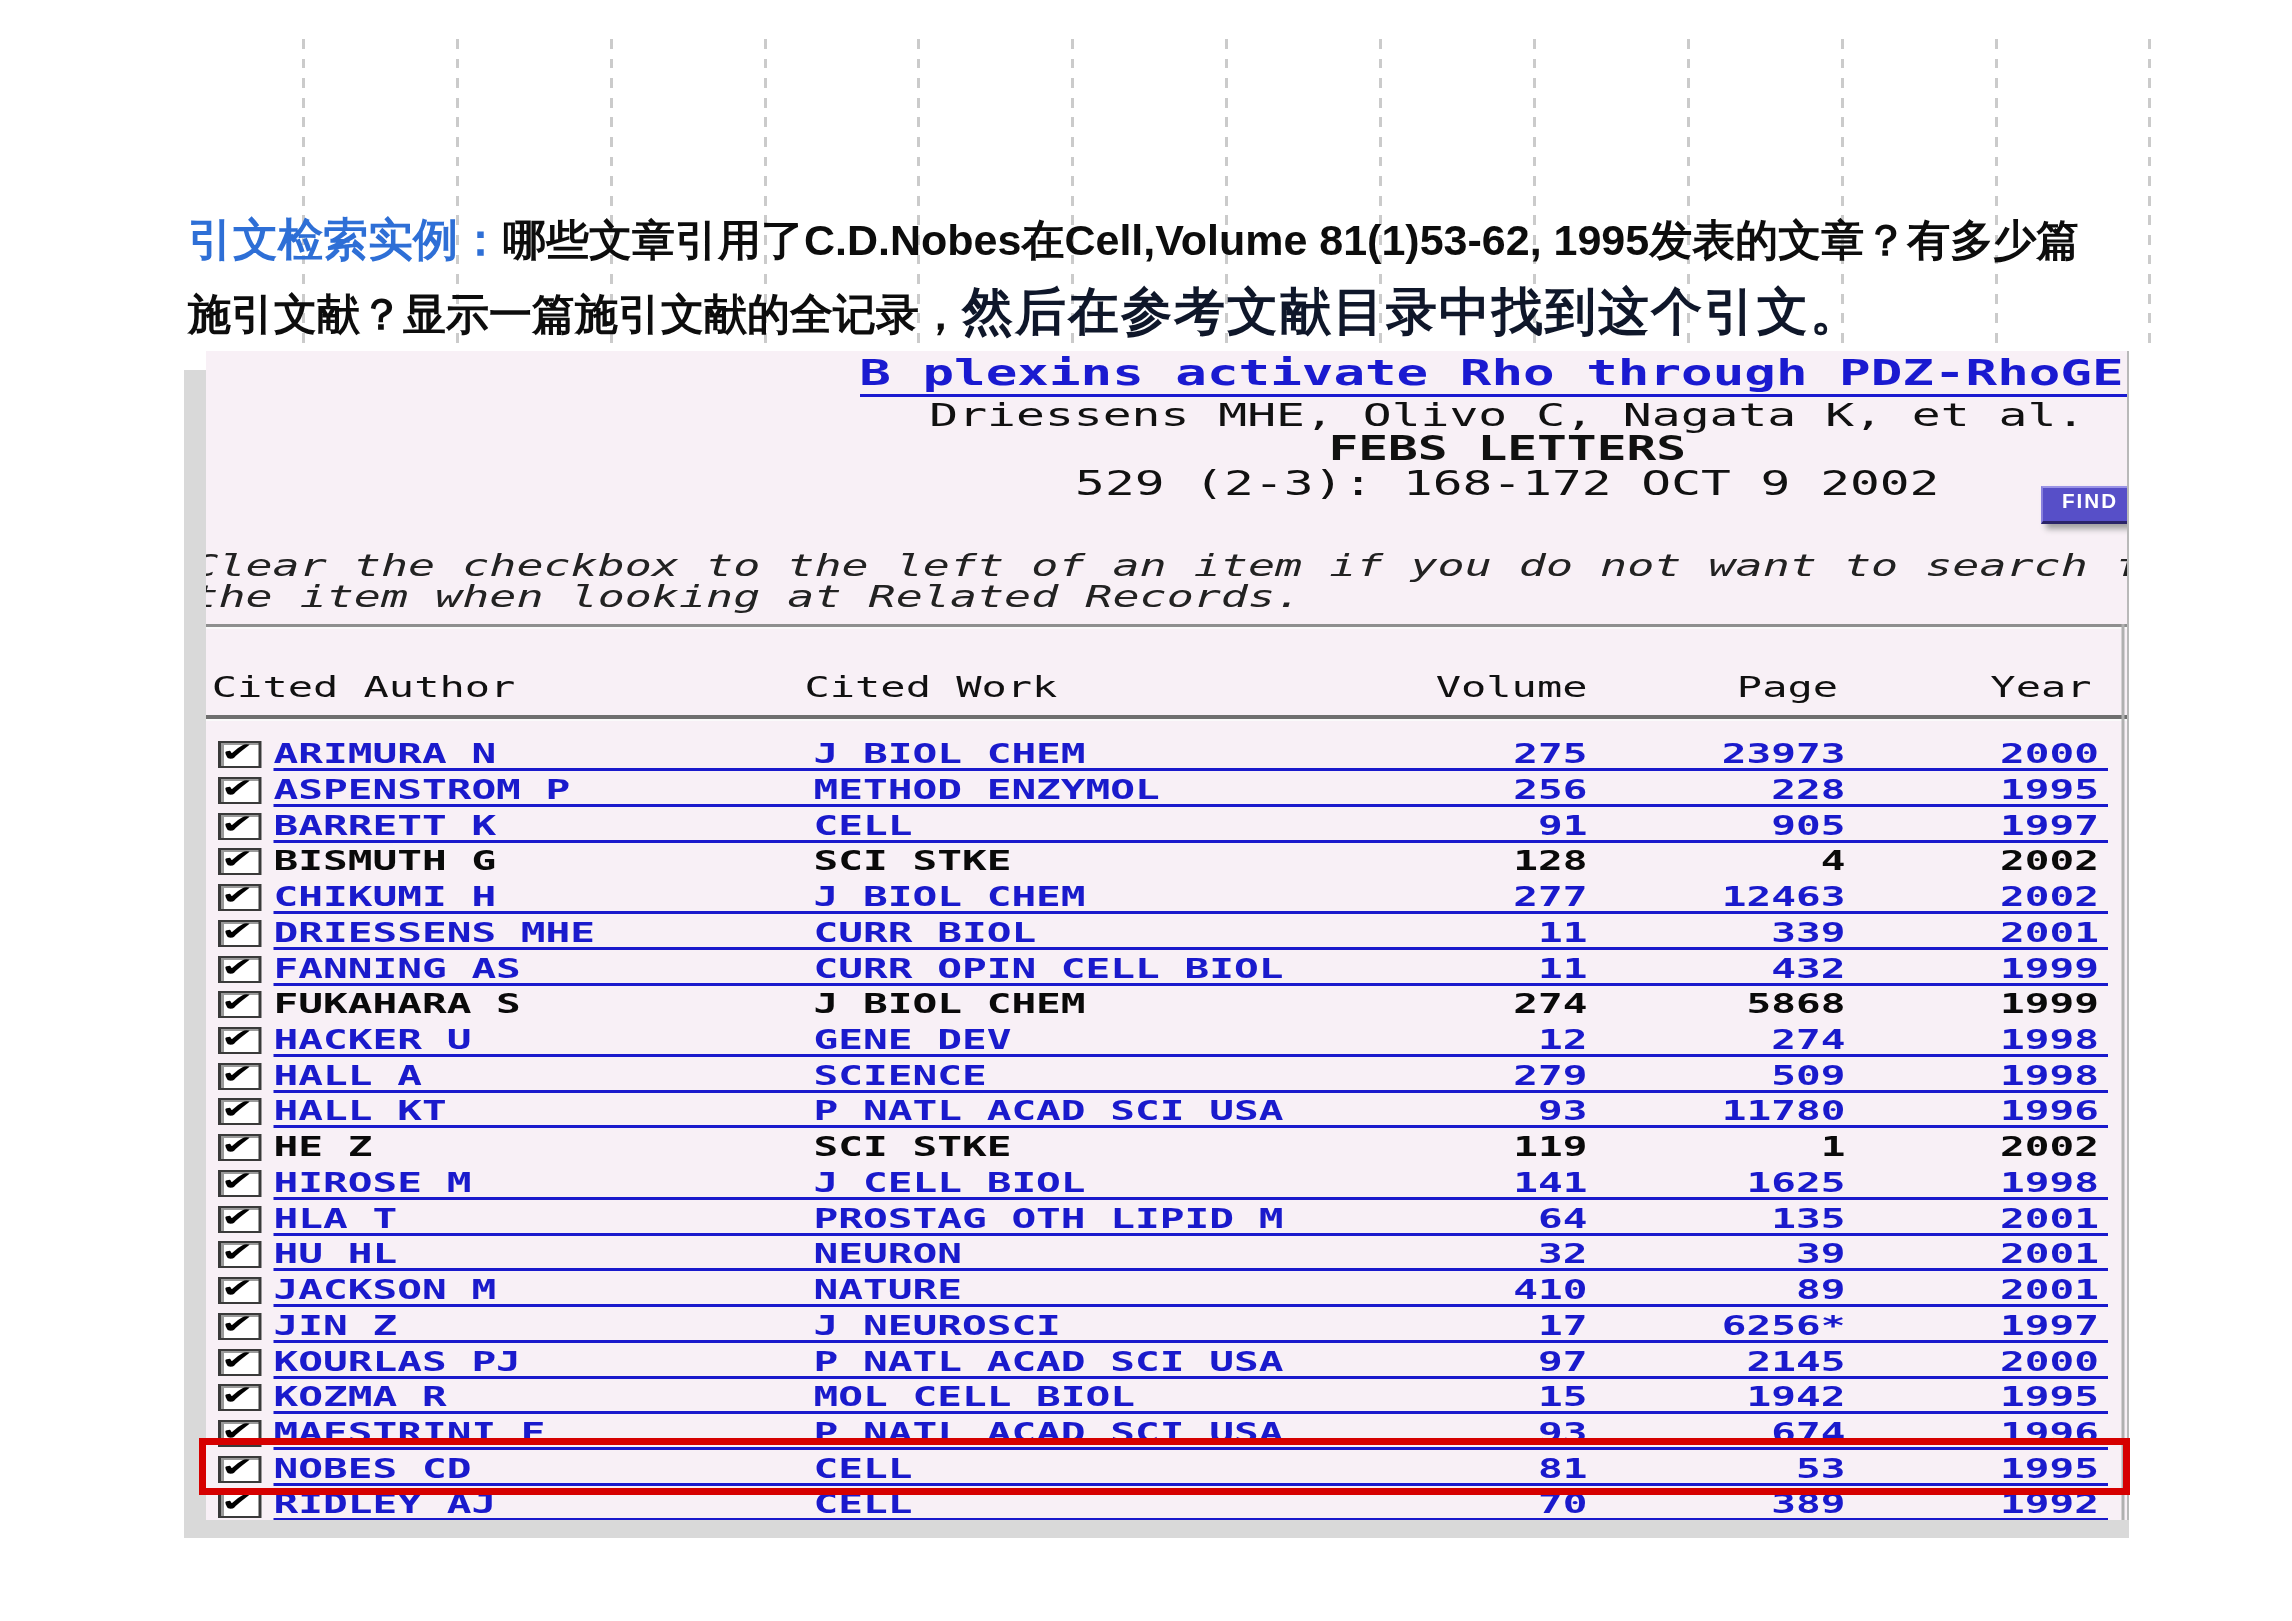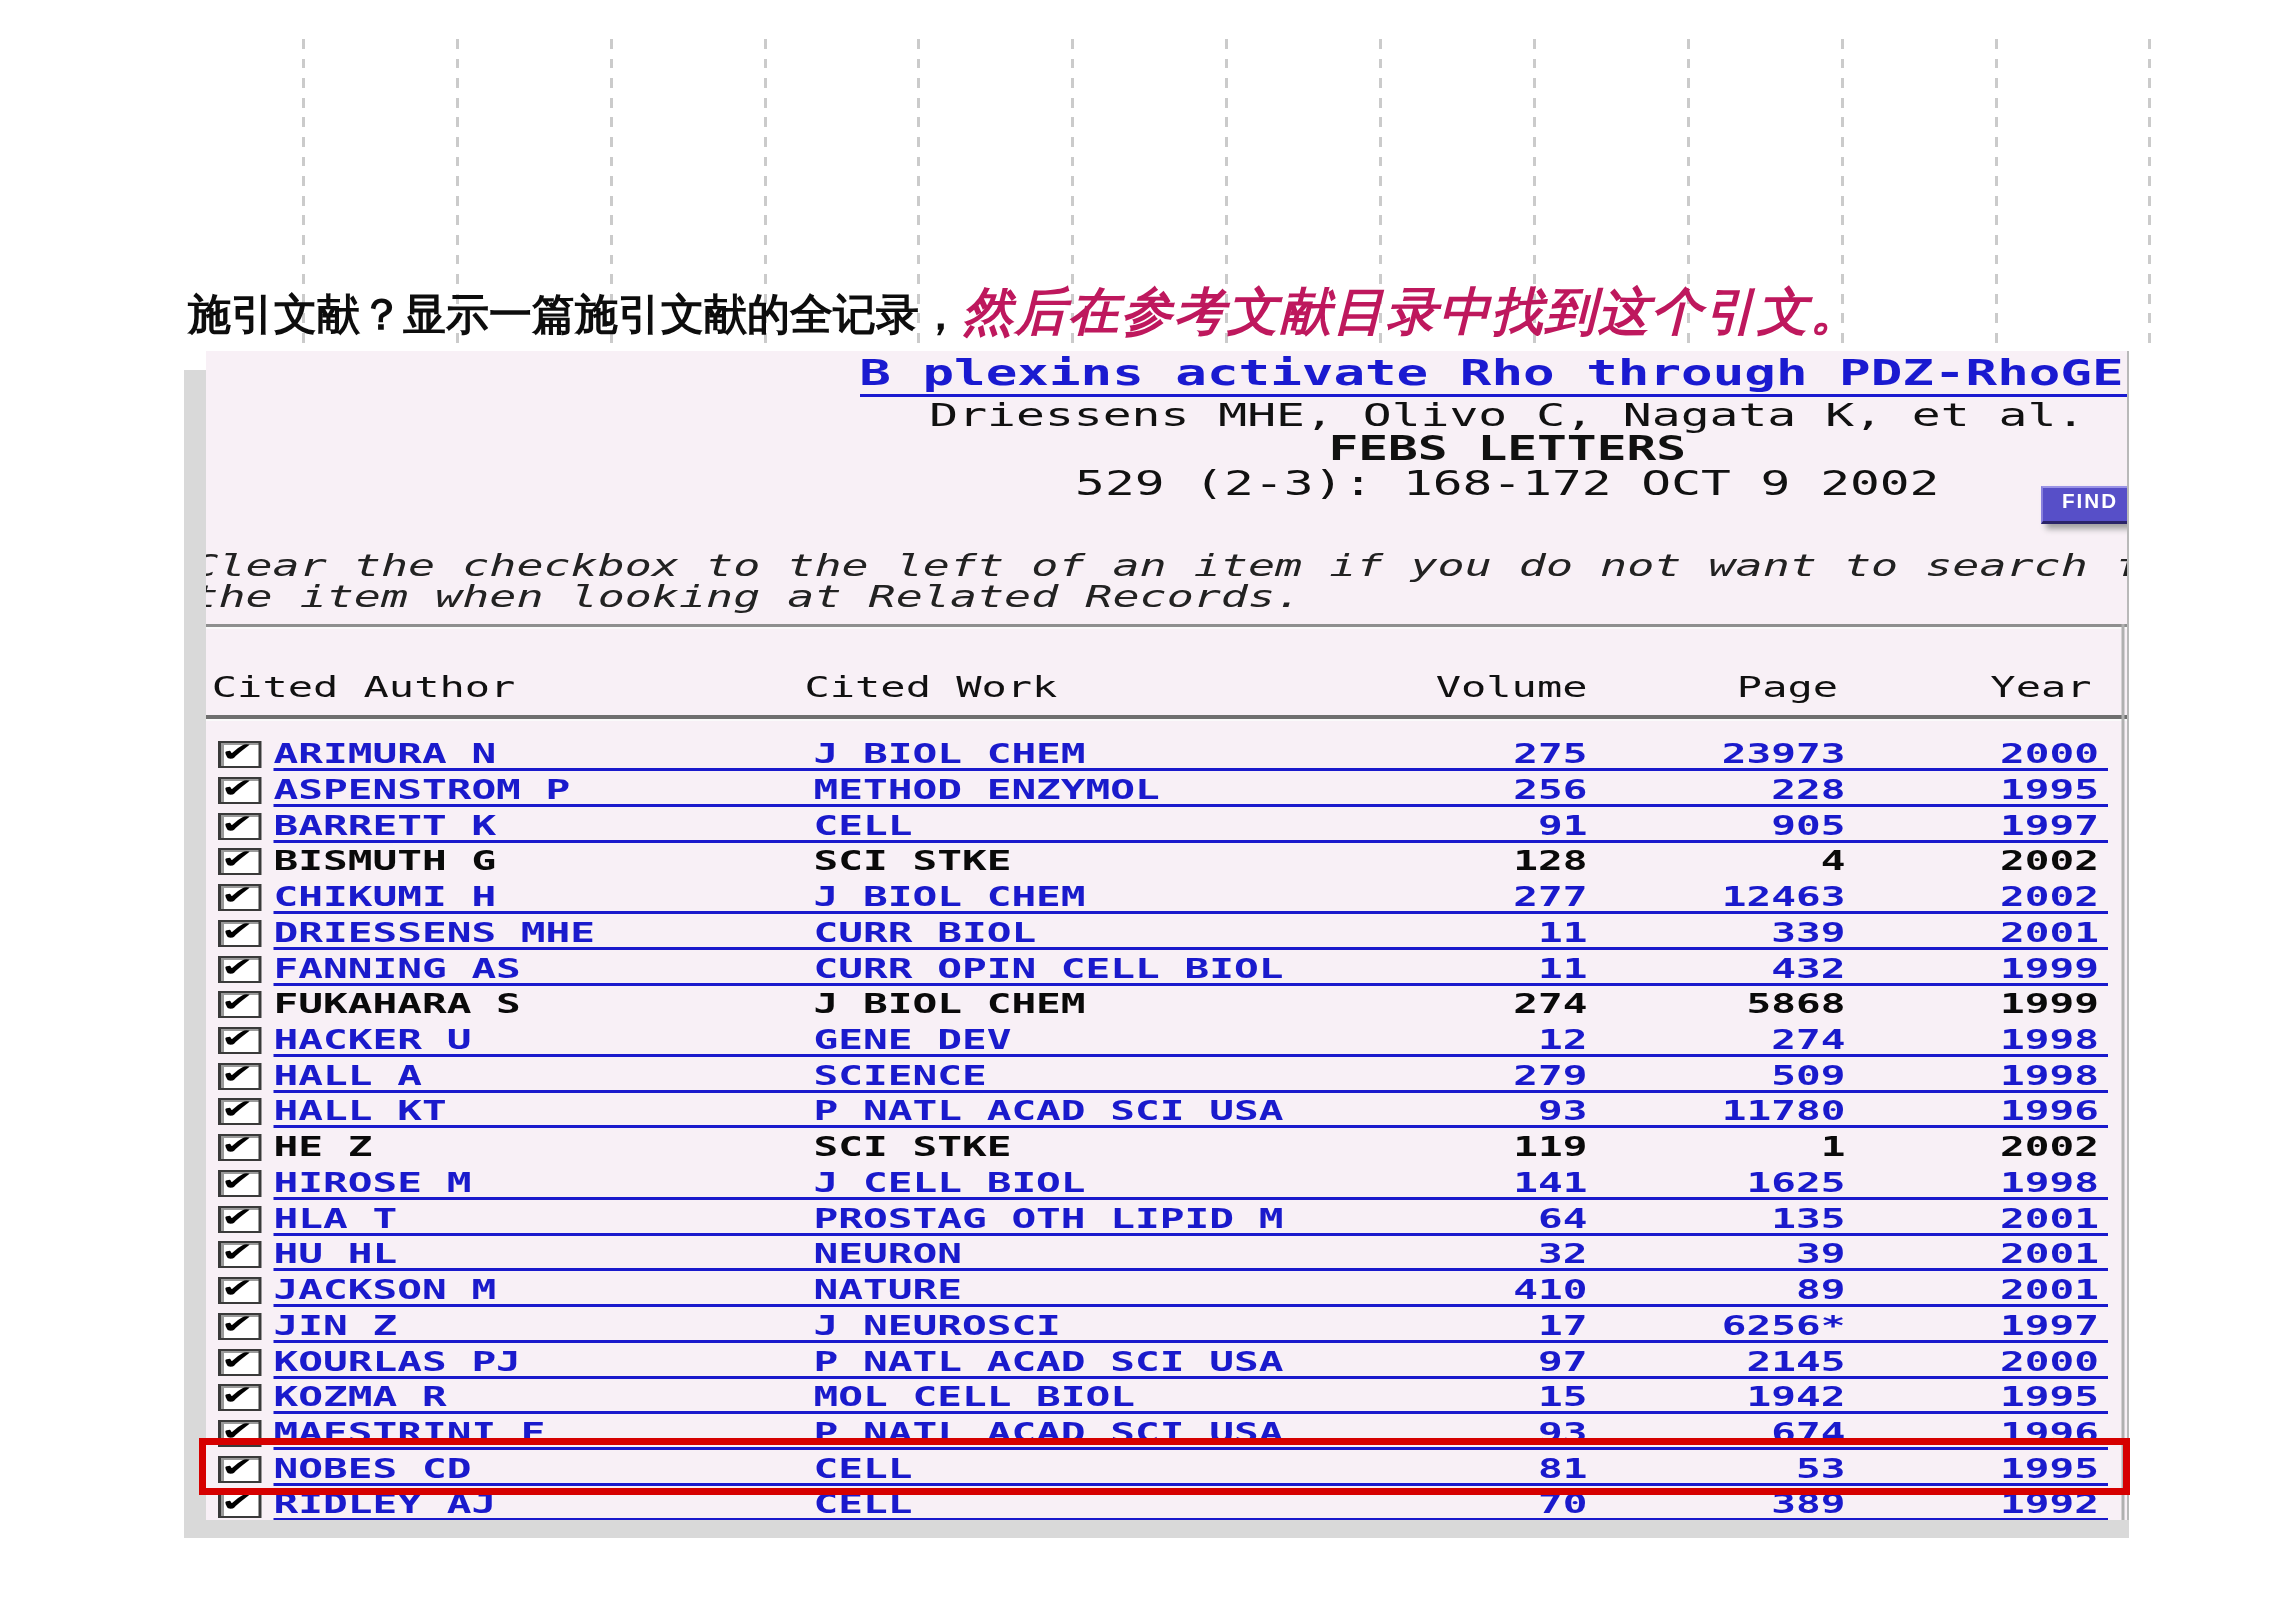--- a/index.html
+++ b/index.html
@@ -14,21 +14,21 @@
   #title .t-cjk-red{font-size:61px;color:#dd0000;}
   #title .t-en-red{font-size:55px;color:#dd0000;}
   #title .t-num-blue{font-size:69px;color:#1515dd;}
   #title .t-cjk-blue{font-size:61px;color:#1515dd;}
   #title .t-en-blue{font-size:51px;color:#1515dd;}
   
   .para{position:absolute;left:188px;white-space:nowrap;font-weight:bold;}
   #para1{top:210px;font-size:43px;color:#0d0d0d;}
   #para1 .lead{color:#2e6fd6;font-size:45px;}
   #para2{top:278px;font-size:43px;color:#0d0d0d;}
-  #para2 .em-red{color:#be185d;font-size:51px;letter-spacing:2px;font-style:italic;}
+  #para2 .em-red{color:#0f172a;font-size:51px;letter-spacing:2px;}
   
   #strip-left{position:absolute;left:184px;top:370px;width:21.6px;height:1168px;background:#d9d9d9;border-right:2px solid #c6c6c6;}
   #strip-bottom{position:absolute;left:184px;top:1520px;width:1945px;height:17.6px;background:#d9d9d9;}
   
   #shot{position:absolute;left:206px;top:351px;width:1921px;height:1169px;background:#f8f0f6;
         border-right:2px solid #b9b9b9;overflow:hidden;}
   
   #stretch{position:absolute;left:0;top:0;width:1281px;height:1169px;transform:scaleX(1.5);transform-origin:0 0;
            font-family:"DejaVu Sans Mono","Liberation Mono",monospace;color:#111;}
   .artline{position:absolute;left:0;width:1735px;text-align:center;white-space:pre;}
@@ -86,20 +86,23 @@
       <div class="dash" style="left: 1225px;"></div>
       <div class="dash" style="left: 1379px;"></div>
       <div class="dash" style="left: 1533px;"></div>
       <div class="dash" style="left: 1687px;"></div>
       <div class="dash" style="left: 1841px;"></div>
       <div class="dash" style="left: 1995px;"></div>
       <div class="dash" style="left: 2148px;"></div>
     </div>
 
 
+  <div id="para1" class="para">
+    <span class="lead">引文检索实例：</span><span>哪些文章引用了C.D.Nobes在Cell,Volume 81(1)53-62, 1995发表的文章？有多少篇</span>
+  </div>
   <div id="para2" class="para">
     <span>施引文献？显示一篇施引文献的全记录，</span><span class="em-red">然后在参考文献目录中找到这个引文。</span>
   </div>
 
   <div id="strip-left"></div>
   <div id="strip-bottom"></div>
 
   <div id="shot">
     <div id="stretch">
 

